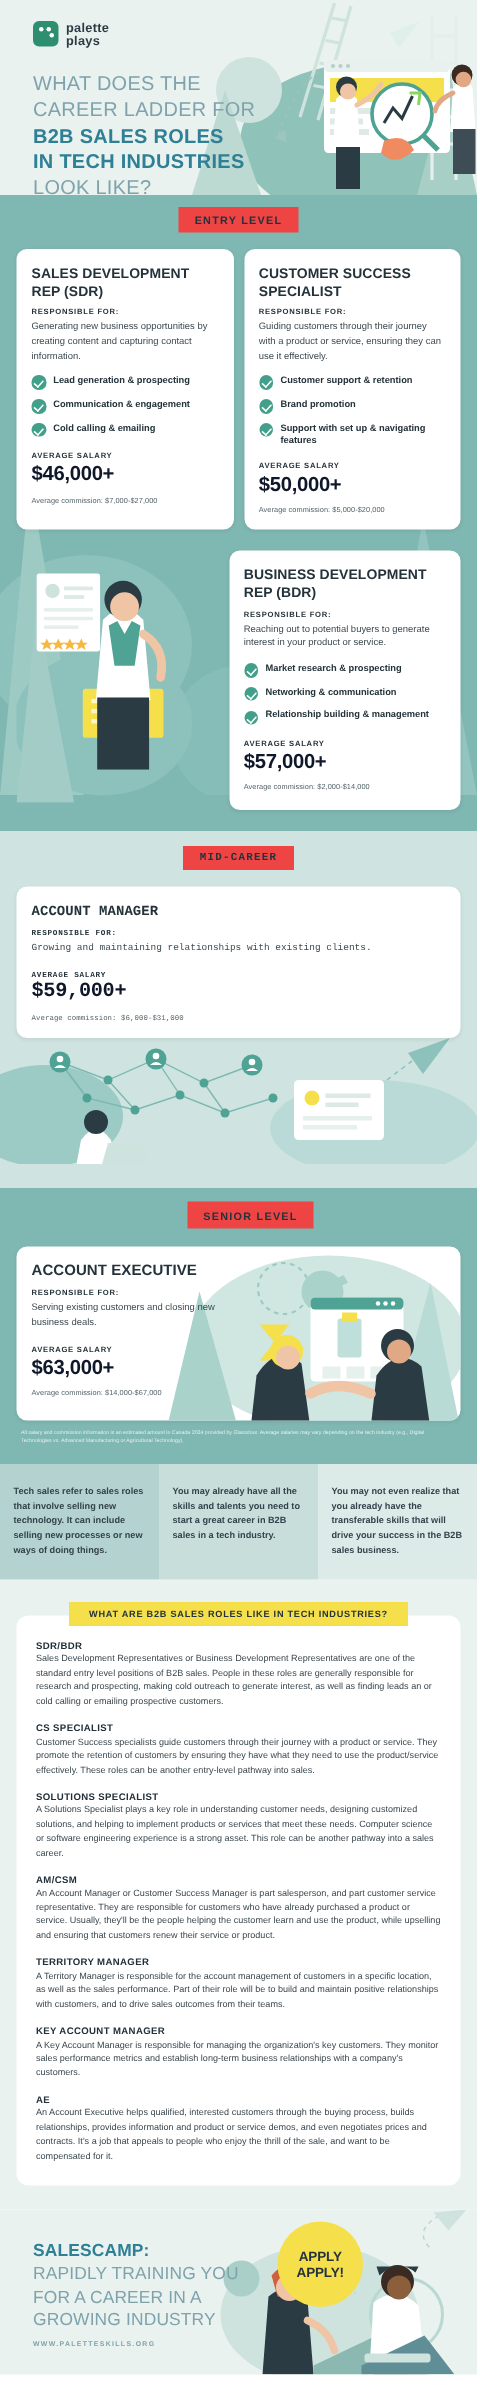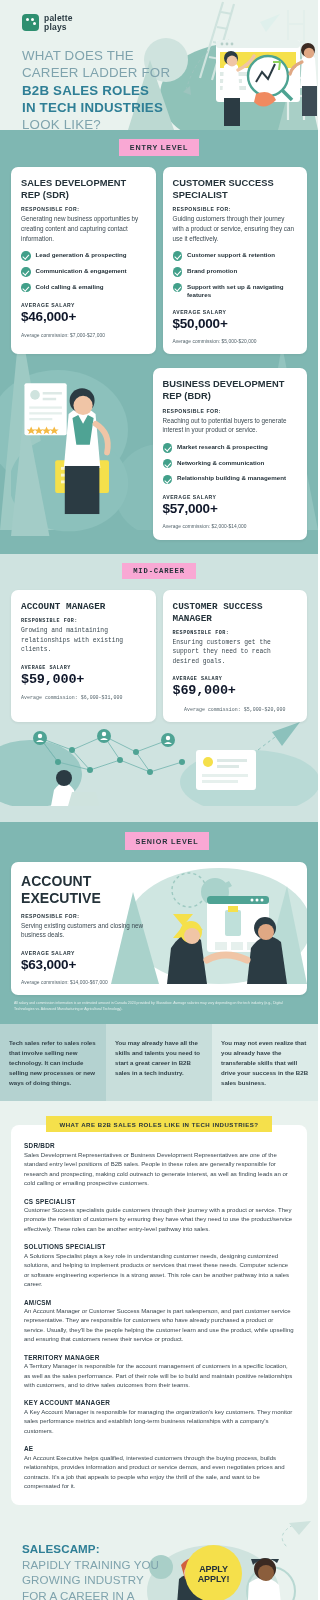--- a/index.html
+++ b/index.html
@@ -34,21 +34,21 @@
   .logo-mark i:nth-child(2){ left:9px; top:3.5px; }
   .logo-mark i:nth-child(3){ left:11px; top:8px; }
   .logo-text { line-height: 1.02; }
   .logo-text span { display:block; font-size:8.5px; font-weight:700; color:#2b3b43; letter-spacing:.2px;}
   .hero-title { position:absolute; left:22px; top:47px; z-index:5; }
   .hero-title div { font-size:13.3px; letter-spacing:.2px; line-height:1.3; }
   .t-light { color:#7fa3ad; font-weight:400; }
   .t-bold { color:#2f7f96; font-weight:700; }
 
   .level-badge {
-    background:#f9a8d4; color:#25323a; font-weight:700; font-size:7.2px;
+    background:#ef4444; color:#25323a; font-weight:700; font-size:7.2px;
     letter-spacing:.85px; padding:4.5px 11px 4px; display:inline-block;
     position:relative; z-index:10;
   }
   .badge-wrap { text-align:center; }
 
   
   .teal { background:#7fb7b2; position:relative; }
   .teal-mid { background:#cfe3e0; position:relative; }
 
   .row { display:flex; gap:7px; padding:0 11px; position:relative; z-index:4;}
@@ -111,21 +111,21 @@
 
   
   .footer { background:#e9f2ee; position:relative; height:110px; overflow:hidden; }
   .footer-art { position:absolute; right:0; top:0; width:175px; height:110px; }
   .footer-title { position:absolute; left:22px; top:20px; z-index:5; }
   .footer-title div { font-size:11.6px; line-height:1.33; letter-spacing:.1px; }
   .f-bold { color:#2f7f96; font-weight:700; }
   .f-light { color:#7fa3ad; font-weight:400; }
   .footer-url { position:absolute; left:22px; bottom:18px; font-size:4.6px; font-weight:700; color:#7fa3ad; letter-spacing:.9px; z-index:5;}
   .apply-badge {
-    position:absolute; left:185px; top:24px; width:57px; height:57px; border-radius:50%;
+    position:absolute; left:185px; top:8px; width:57px; height:57px; border-radius:50%;
     background:#f5e04b; display:flex; align-items:center; justify-content:center;
     z-index:6; text-align:center;
   }
   .apply-badge span { font-size:9px; font-weight:700; color:#25323a; line-height:1.12; letter-spacing:-.1px;}
 
   .art { position:absolute; inset:0; pointer-events:none; }
 </style>
 </head>
 <body>
 
@@ -337,28 +337,20 @@
     <div class="row">
       <div class="card" style="flex:1;">
         <h3>ACCOUNT MANAGER</h3>
         <div class="resp-label">RESPONSIBLE FOR:</div>
         <div class="resp-text">Growing and maintaining relationships with existing clients.</div>
         <div class="sal-label">AVERAGE SALARY</div>
         <div class="sal-value">$59,000+</div>
         <div class="comm">Average commission: $6,000-$31,000</div>
       </div>
 
-      <div class="card" style="flex:1;">
-        <h3>CUSTOMER SUCCESS MANAGER</h3>
-        <div class="resp-label">RESPONSIBLE FOR:</div>
-        <div class="resp-text">Ensuring customers get the support they need to reach desired goals.</div>
-        <div class="sal-label">AVERAGE SALARY</div>
-        <div class="sal-value">$69,000+</div>
-        <div class="comm" style="text-align:center;">Average commission: $5,000-$20,000</div>
-      </div>
     </div>
 
     <div style="position:relative;height:90px;margin-top:-6px;">
       <svg viewBox="0 0 318 90" style="position:absolute;inset:0;width:100%;height:100%;">
         <ellipse cx="30" cy="58" rx="52" ry="34" fill="#9ccac5"></ellipse>
         <ellipse cx="250" cy="66" rx="70" ry="32" fill="#b9dad6"></ellipse>
         <g stroke="#7bb8b2" stroke-width=".9" fill="none">
           <path d="M40 22 L72 34 L104 20 L136 36 L168 24"></path>
           <path d="M40 22 L58 46 L90 54 L120 44 L150 56 L182 46"></path>
           <path d="M72 34 L90 54 M104 20 L120 44 M136 36 L150 56 M58 46 L40 22"></path>
@@ -434,21 +426,21 @@
           <path d="M60 86 q14 -22 30 -8 l6 44 h-40 Z" fill="#2b3b43"></path>
           <path d="M70 72 q10 -16 22 -4" fill="#f5e04b"></path>
           <circle cx="80" cy="70" r="11" fill="#f5e04b"></circle>
           <circle cx="81" cy="74" r="8" fill="#f0c5a6"></circle>
           <path d="M140 86 q14 -20 30 -6 l6 42 h-40 Z" fill="#2b3b43"></path>
           <circle cx="154" cy="66" r="11" fill="#2b3b43"></circle>
           <circle cx="155" cy="70" r="8" fill="#e0a884"></circle>
           <path d="M96 98 q18 -10 40 0" stroke="#f0c5a6" stroke-width="7" fill="none" stroke-linecap="round"></path>
         </svg>
         <div style="position:relative;z-index:3;max-width:128px;">
-          <h3 style="font-size:14px;">ACCOUNT EXECUTIVE</h3>
+          <h3 style="font-size:10px;">ACCOUNT EXECUTIVE</h3>
           <div class="resp-label">RESPONSIBLE FOR:</div>
           <div class="resp-text">Serving existing customers and closing new business deals.</div>
           <div class="sal-label">AVERAGE SALARY</div>
           <div class="sal-value">$63,000+</div>
           <div class="comm">Average commission: $14,000-$67,000</div>
         </div>
       </div>
     </div>
 
     <div class="disclaimer">All salary and commission information is an estimated amount in Canada 2024 provided by Glassdoor. Average salaries may vary depending on the tech industry (e.g., Digital Technologies vs. Advanced Manufacturing or Agricultural Technology).</div>
@@ -529,20 +521,20 @@
     <div class="apply-badge">
       <span>
         <span>APPLY</span><br>
         <span>APPLY!</span>
       </span>
     </div>
 
     <div class="footer-title">
       <div class="f-bold">SALESCAMP:</div>
       <div class="f-light">RAPIDLY TRAINING YOU</div>
+      <div class="f-light">FOR A CAREER IN A</div>
       <div class="f-light">GROWING INDUSTRY</div>
-      <div class="f-light">FOR A CAREER IN A</div>
     </div>
 
     <div class="footer-url">WWW.PALETTESKILLS.ORG</div>
   </div>
 
 </div>
 
 </body></html>

